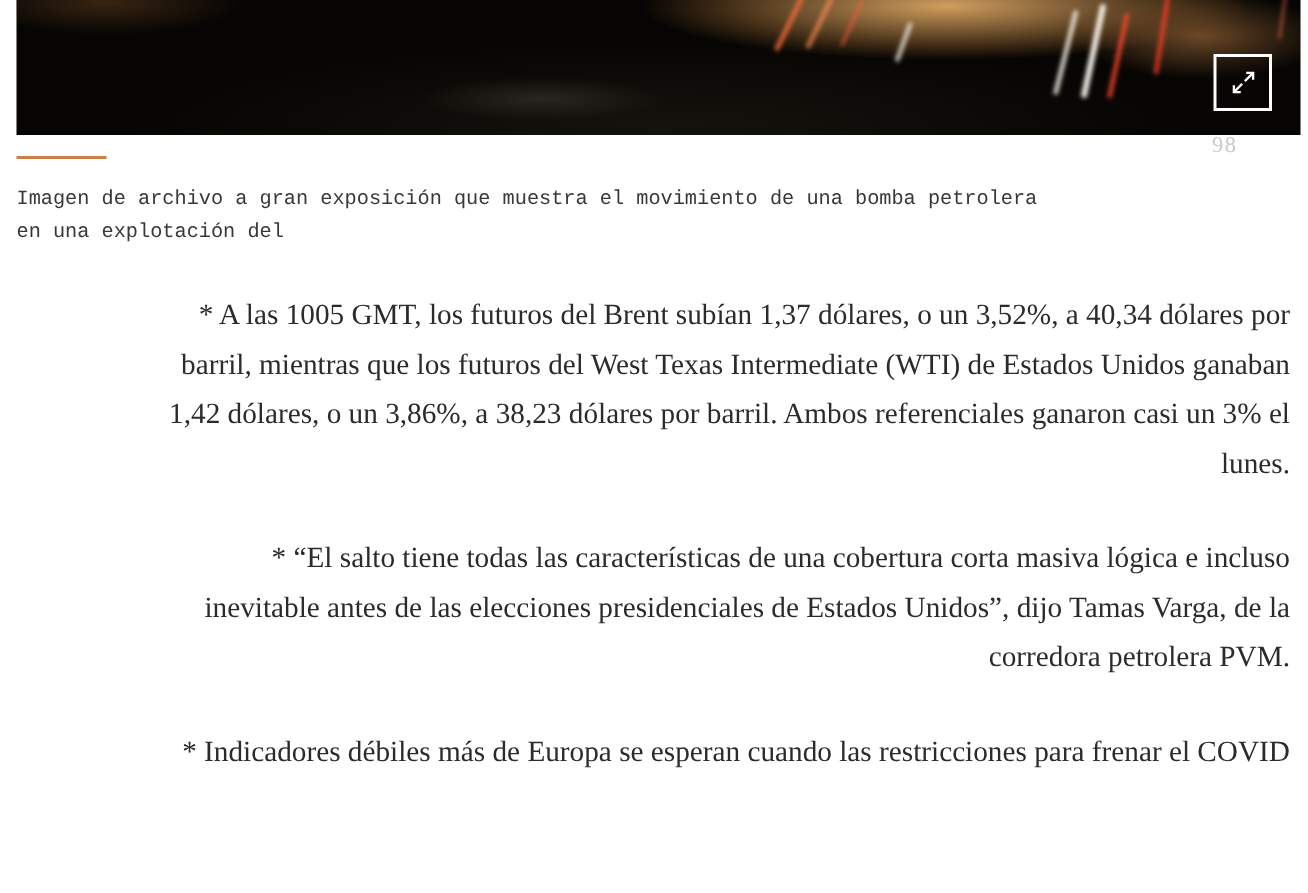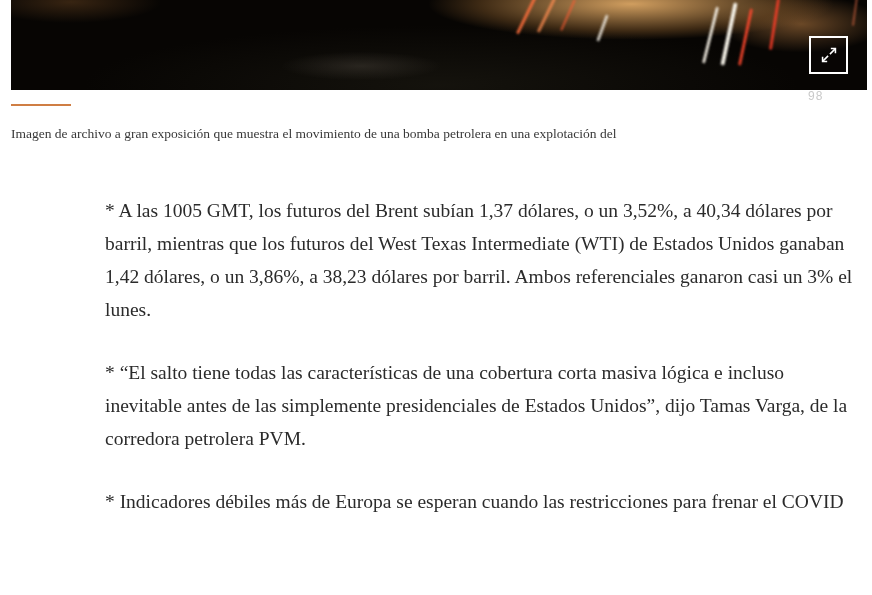--- a/index.html
+++ b/index.html
@@ -60,22 +60,22 @@
     justify-content: center;
     cursor: pointer;
     padding: 0;
   }
   .expand-btn svg { display: block; }
 
   .corner-mark {
     position: absolute;
     left: 808px;
     top: 89px;
-    font-family: Liberation Sans, sans-serif;
-    font-size: 12px;
+    font-family: Liberation Serif, serif;
+    font-size: 15px;
     color: #c9c9c9;
     letter-spacing: 1px;
   }
 
   
   .accent-divider {
     position: absolute;
     left: 11px;
     top: 104px;
     width: 60px;
@@ -84,34 +84,35 @@
   }
   .caption {
     position: absolute;
     left: 11px;
     top: 123px;
     width: 700px;
     font-size: 13.5px;
     line-height: 22px;
     color: #383838;
   }
-  .caption span { display: block; }
+  .caption span { display: block; font-family: Liberation Mono, monospace; }
 
   
   .article {
     position: absolute;
     left: 105px;
     top: 194px;
     width: 755px;
     color: #2b2b2b;
   }
   .article p {
     margin: 0 0 30px 0;
     font-size: 19.5px;
     line-height: 33px;
+    text-align: right;
   }
 </style>
 </head>
 <body>
 
 <figure class="hero" style="margin:0;">
   <div class="streak s1"></div>
   <div class="streak s2"></div>
   <div class="streak s3"></div>
   <div class="streak s4"></div>
@@ -136,15 +137,15 @@
 <div class="corner-mark">98</div>
 
 <div class="accent-divider"></div>
 
 <figcaption class="caption">
   <span>Imagen de archivo a gran exposición que muestra el movimiento de una bomba petrolera en una explotación del</span>
 </figcaption>
 
 <div class="article">
   <p>* A las 1005 GMT, los futuros del Brent subían 1,37 dólares, o un 3,52%, a 40,34 dólares por barril, mientras que los futuros del West Texas Intermediate (WTI) de Estados Unidos ganaban 1,42 dólares, o un 3,86%, a 38,23 dólares por barril. Ambos referenciales ganaron casi un 3% el lunes.</p>
-  <p>* “El salto tiene todas las características de una cobertura corta masiva lógica e incluso inevitable antes de las simplemente presidenciales de Estados Unidos”, dijo Tamas Varga, de la corredora petrolera PVM.</p>
+  <p>* “El salto tiene todas las características de una cobertura corta masiva lógica e incluso inevitable antes de las elecciones presidenciales de Estados Unidos”, dijo Tamas Varga, de la corredora petrolera PVM.</p>
   <p>* Indicadores débiles más de Europa se esperan cuando las restricciones para frenar el COVID</p>
 </div>
 
 </body></html>

